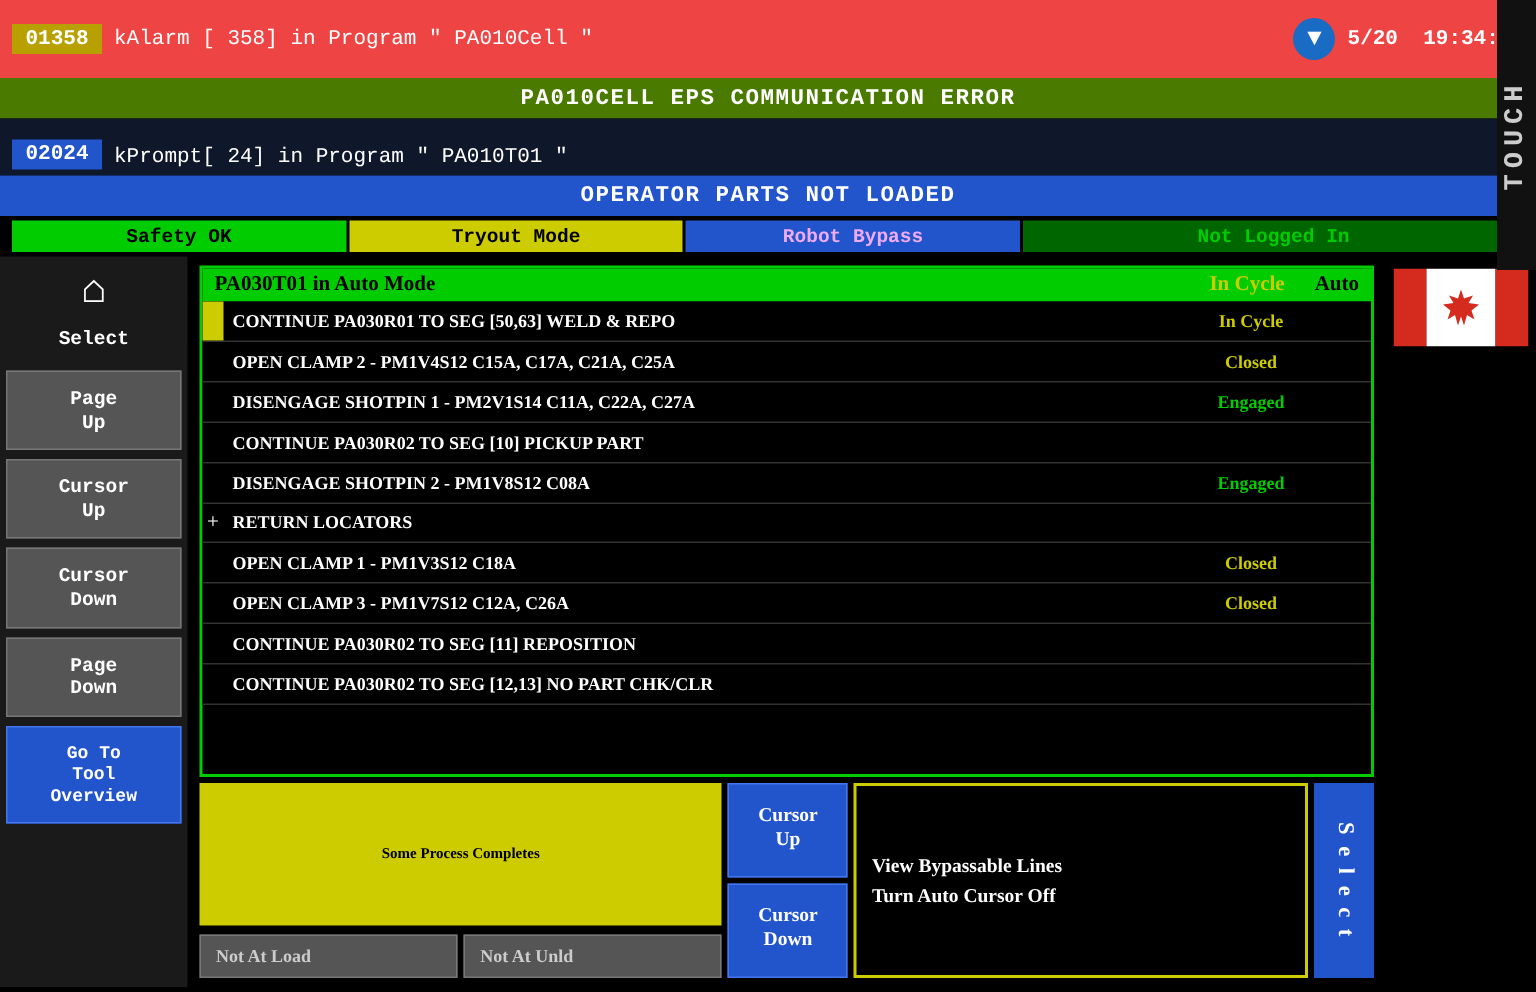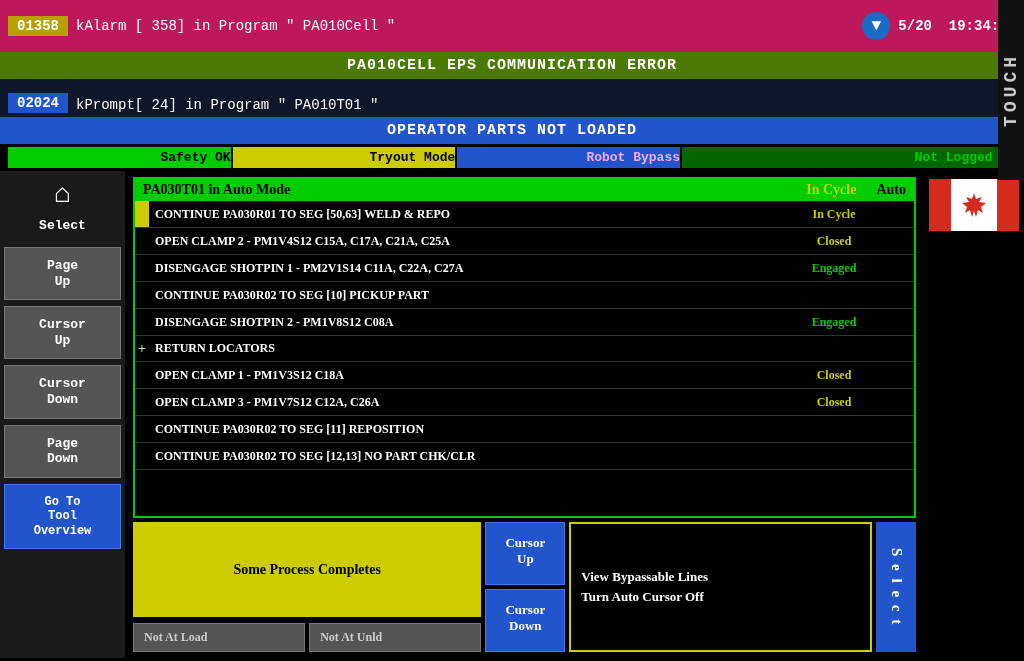--- a/index.html
+++ b/index.html
@@ -7,21 +7,21 @@
       background: #000;
       width: 1024px;
       height: 661px;
       overflow: hidden;
       font-family: 'Courier New', monospace;
       position: relative;
     }
 
     
     .top-bar {
-      background: #be185d;
+      background: #ef4444;
       display: flex;
       align-items: center;
       padding: 4px 8px;
       gap: 8px;
       height: 52px;
     }
     .alarm-id {
       background: #b8a000;
       color: #fff;
       font-weight: bold;
@@ -102,21 +102,21 @@
     .status-bar {
       display: flex;
       gap: 2px;
       padding: 3px 8px;
       background: #000;
     }
     .status-item {
       padding: 3px 0;
       font-size: 13px;
       font-weight: bold;
-      text-align: right;
+      text-align: center;
     }
     .status-safety { background: #00cc00; color: #000; flex: 1; }
     .status-tryout { background: #cccc00; color: #000; flex: 1; }
     .status-robot { background: #2255cc; color: #f0abfc; flex: 1; }
     .status-logged { background: #006600; color: #00cc00; flex: 1.5; }
 
     
     .main-area {
       display: flex;
       height: calc(661px - 52px - 28px - 38px - 28px - 28px);
@@ -254,21 +254,21 @@
     .bottom-section {
       display: flex;
       align-items: stretch;
       gap: 4px;
       height: 130px;
     }
 
     .process-completes {
       background: #cccc00;
       color: #000;
-      font-size: 14px;
+      font-size: 10px;
       font-weight: bold;
       display: flex;
       align-items: center;
       justify-content: center;
       flex: 1.2;
       padding: 8px;
       text-align: center;
     }
     .not-at-btn {
       background: #555;

